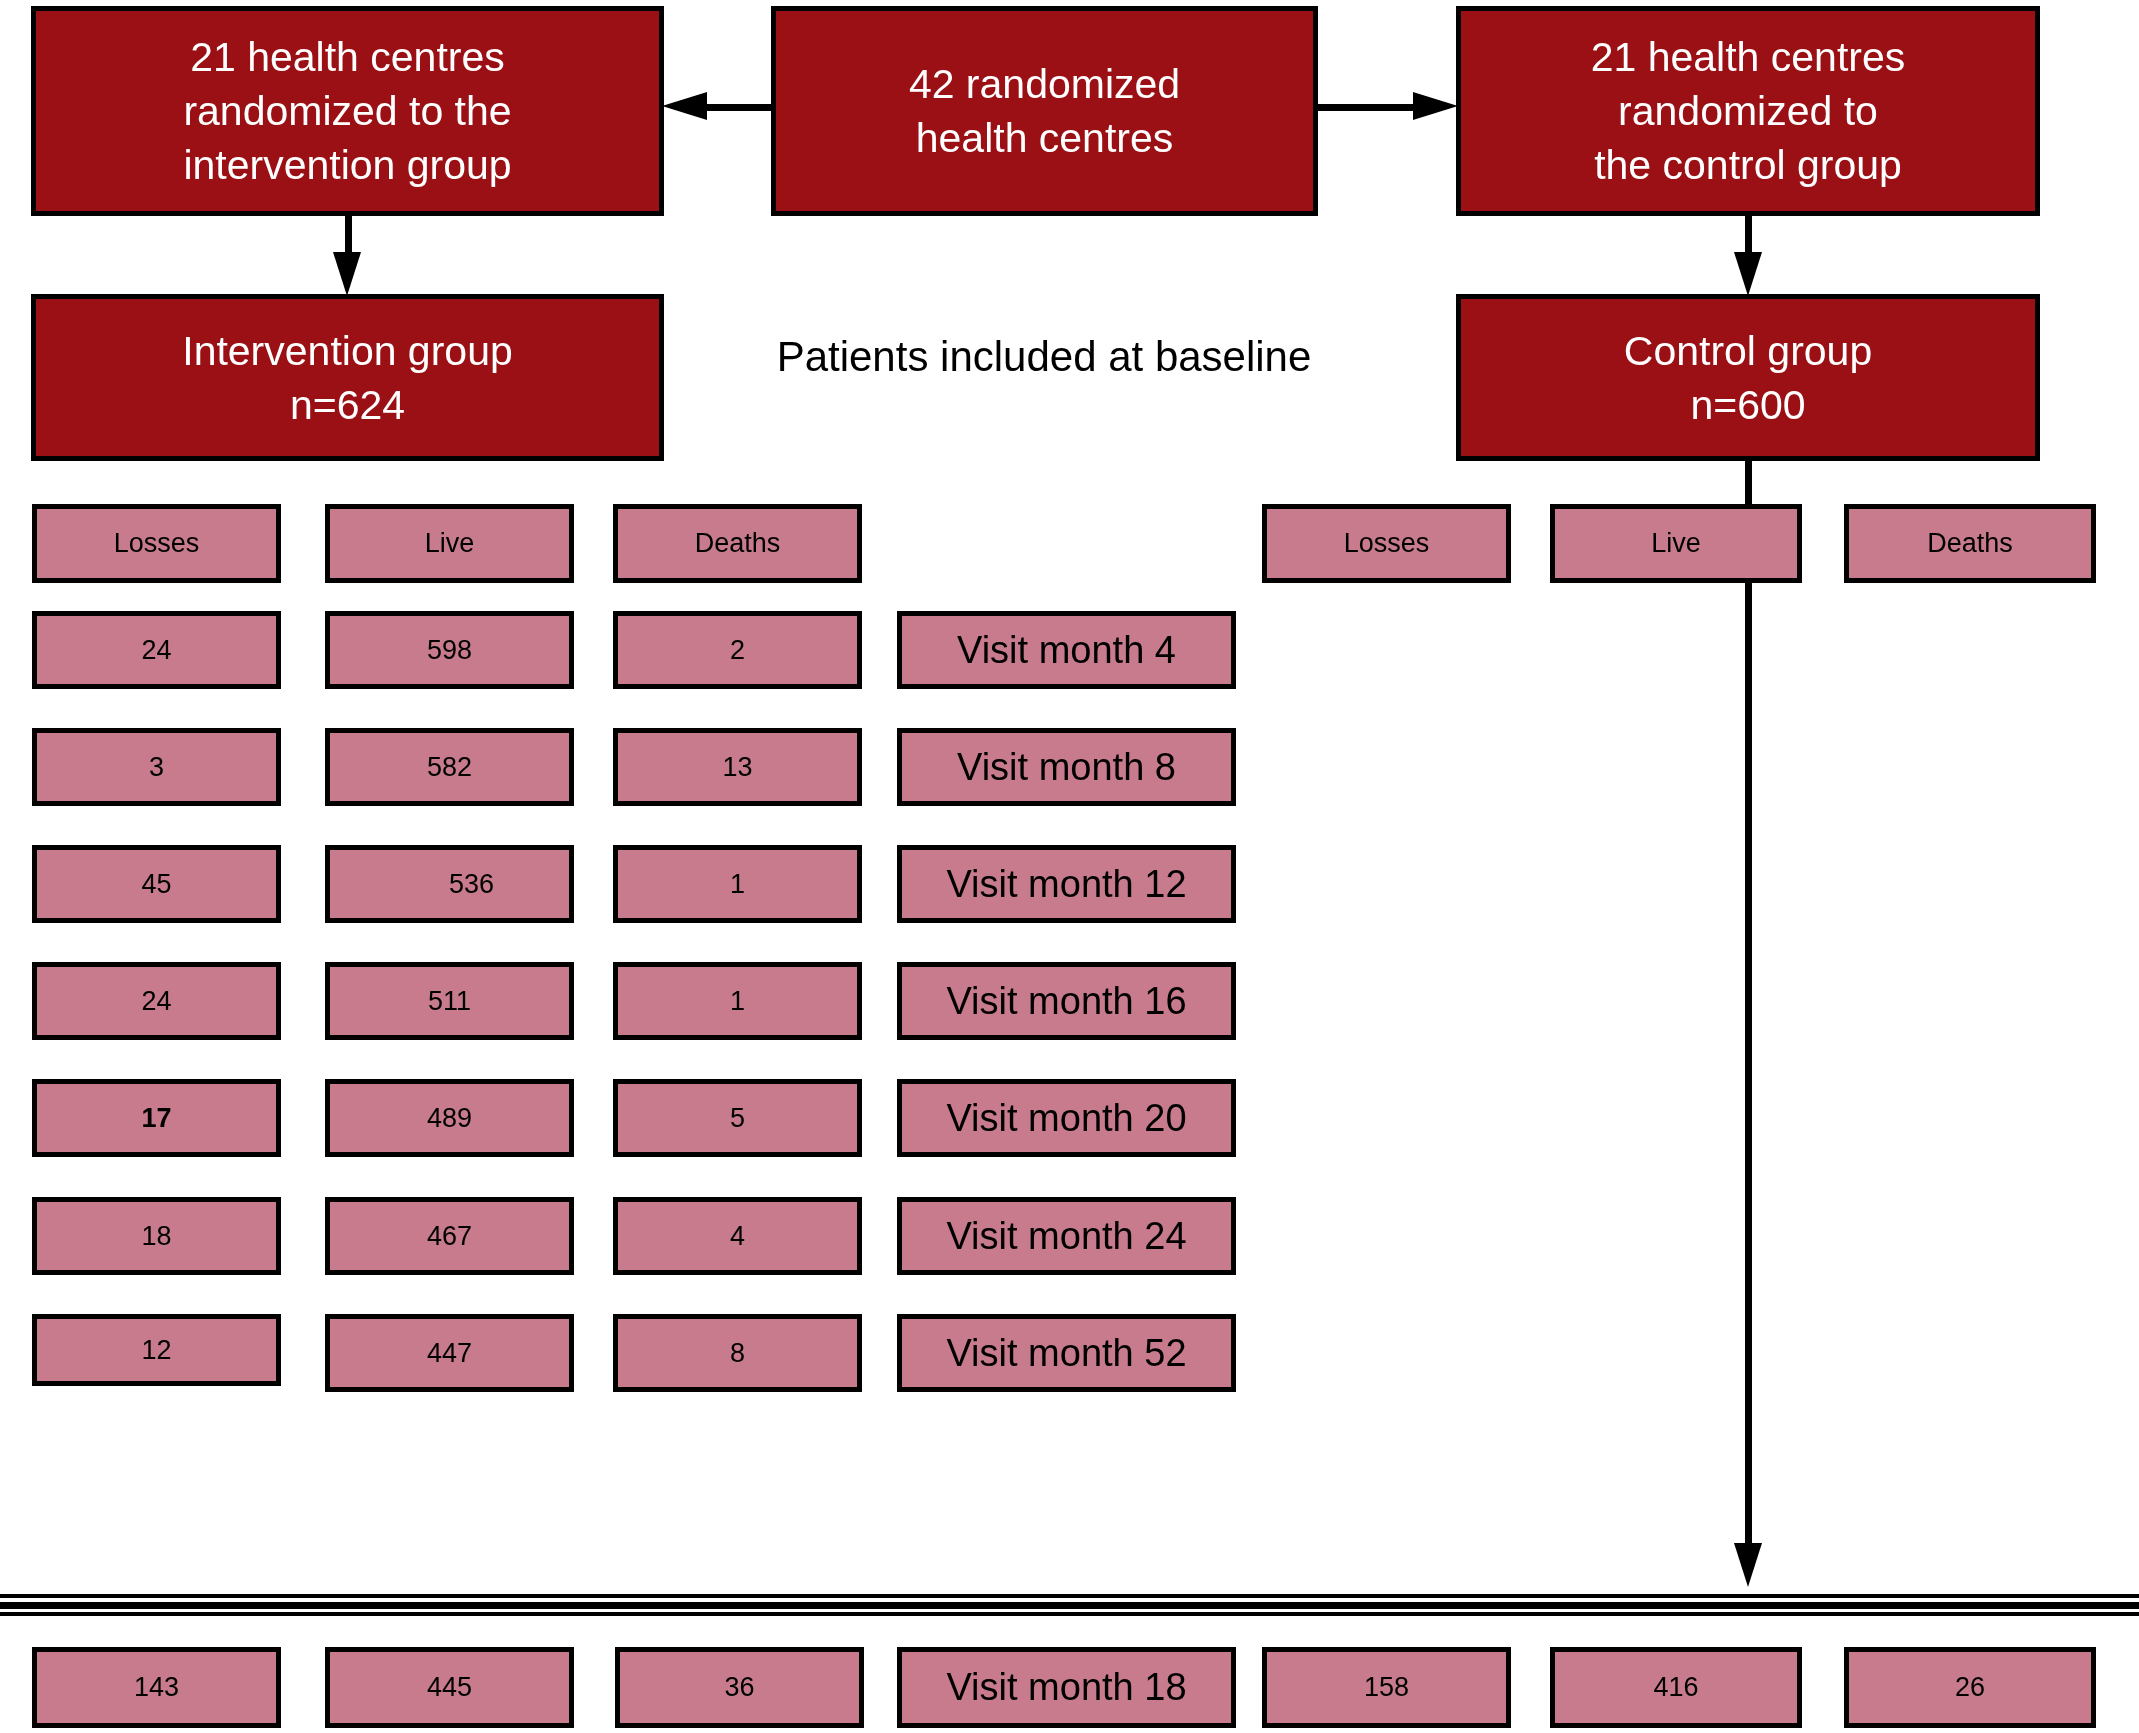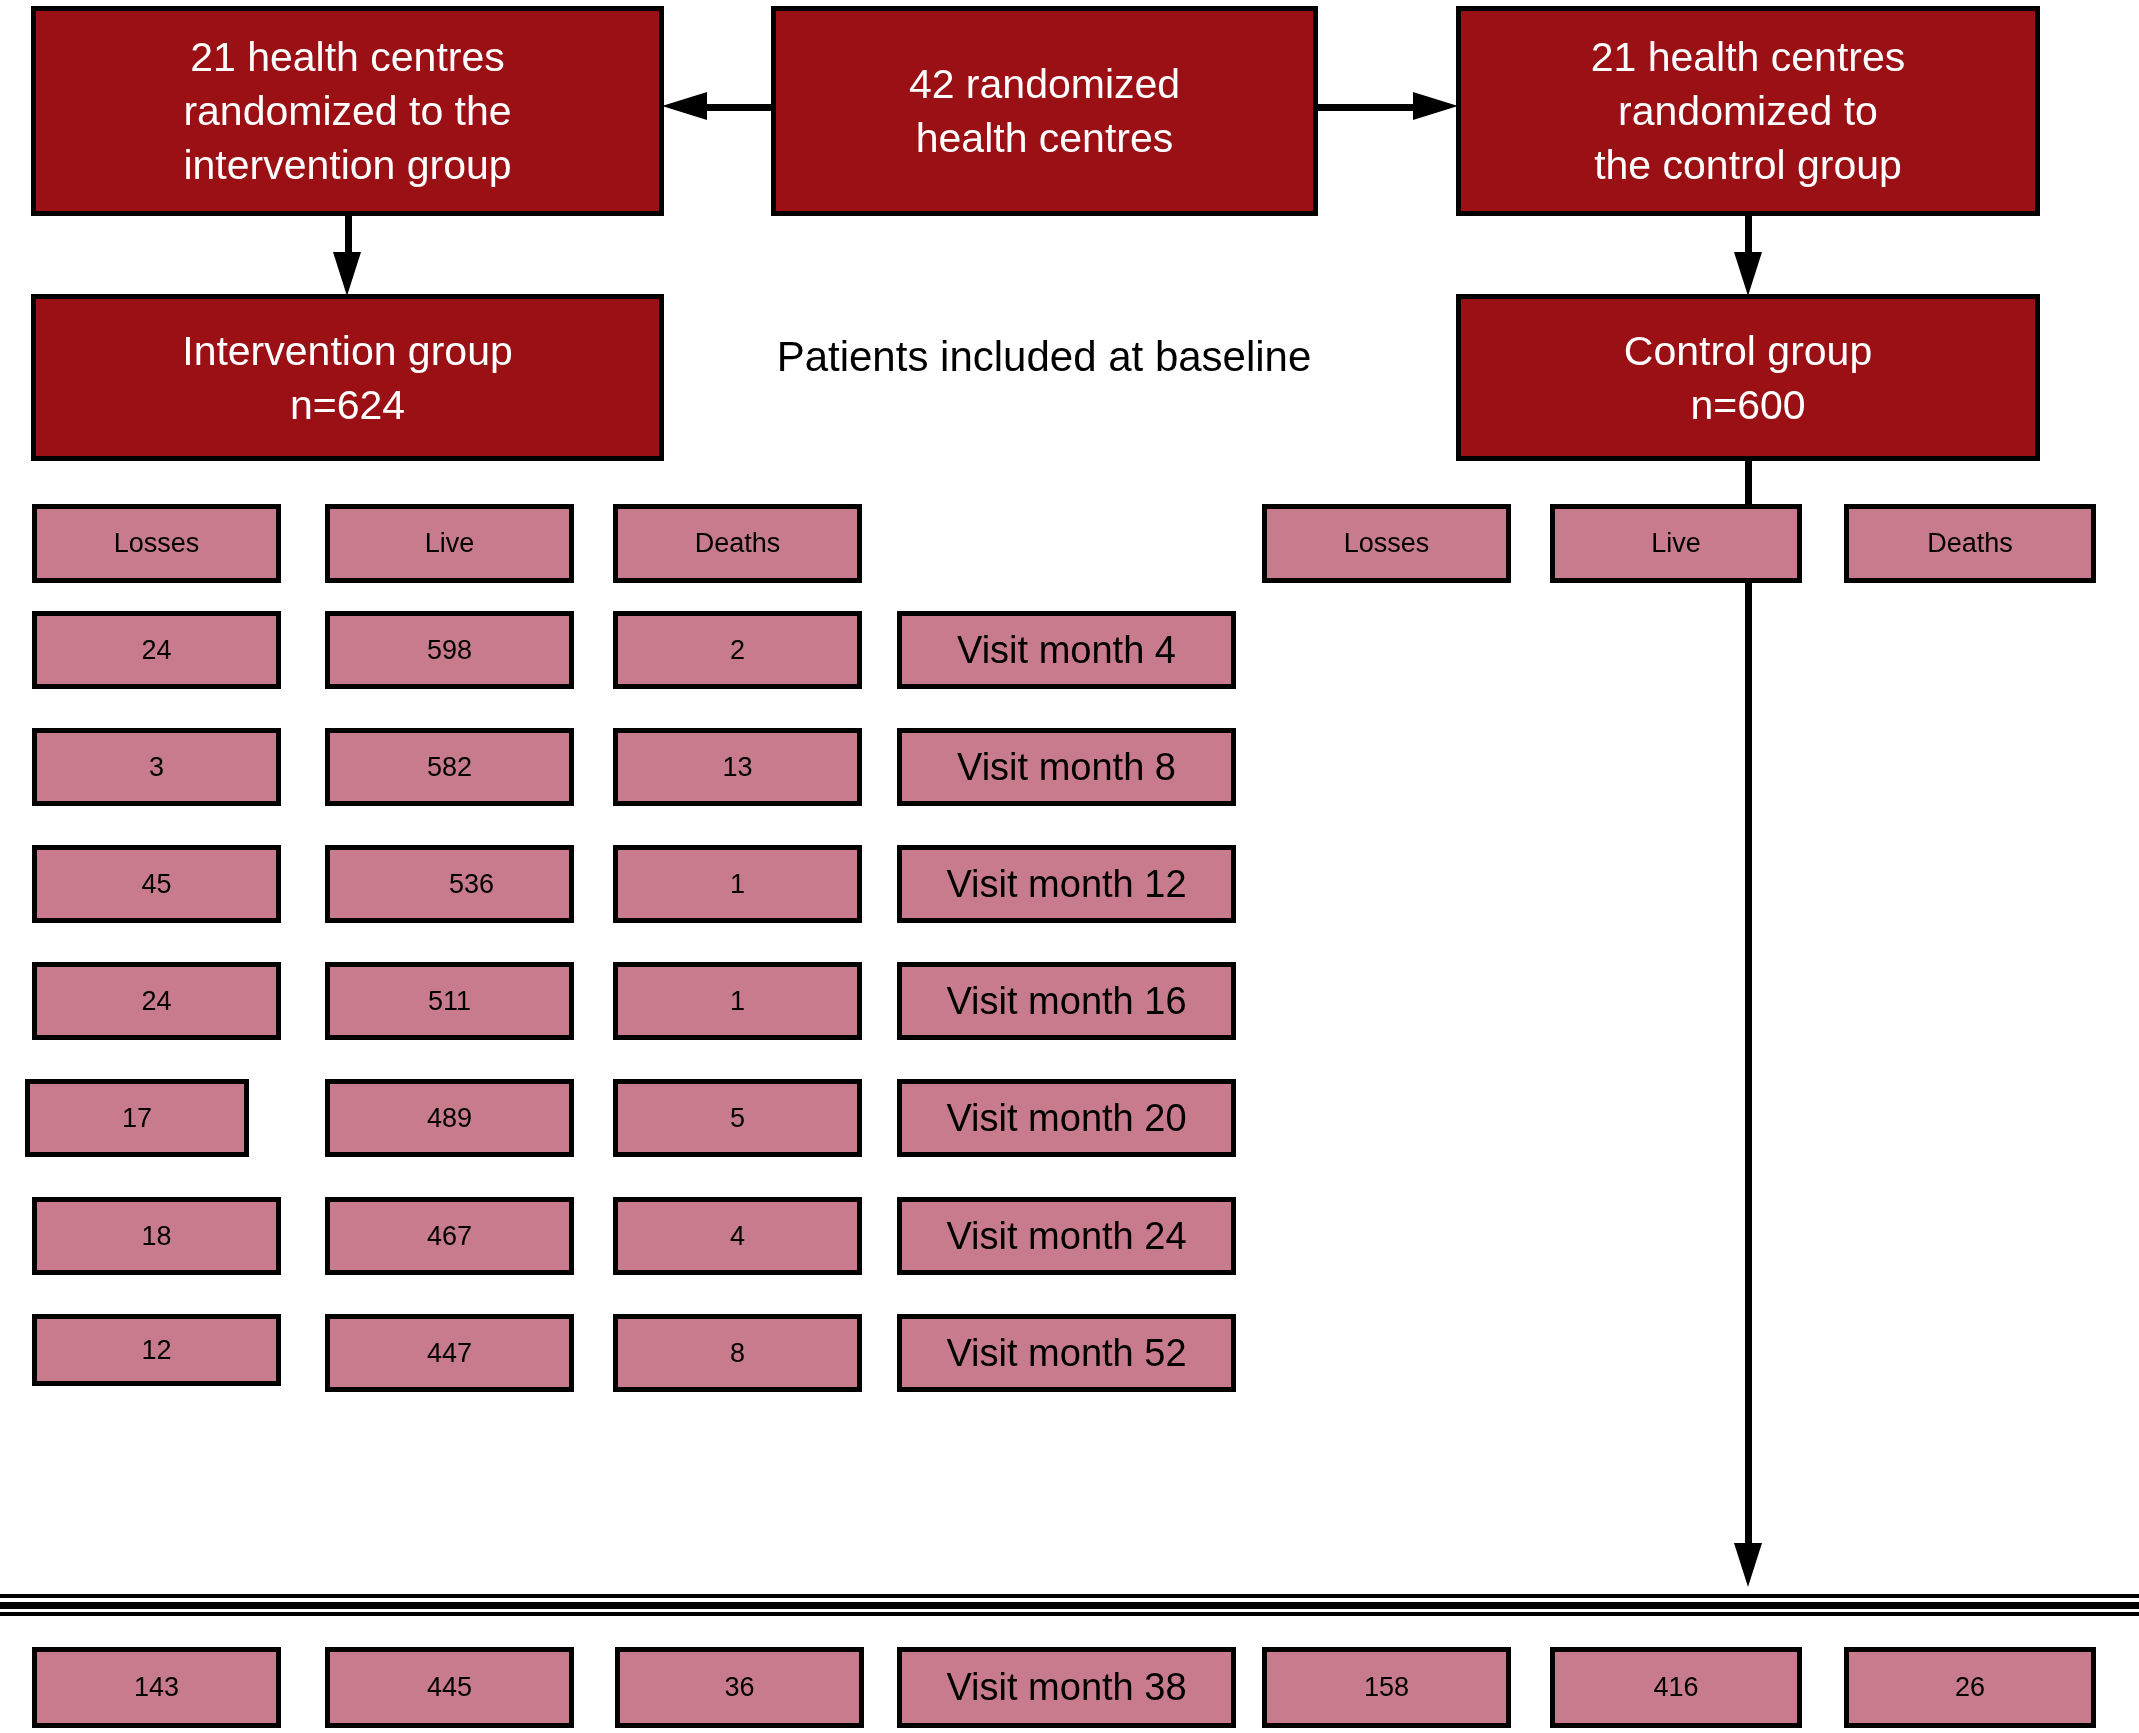--- a/index.html
+++ b/index.html
@@ -125,37 +125,37 @@
   <div class="box pink" style="left:32px;top:845px;width:249px;height:78px;">45</div>
   <div class="box pink" style="left:325px;top:845px;width:249px;height:78px;padding-left:44px;">536</div>
   <div class="box pink" style="left:613px;top:845px;width:249px;height:78px;">1</div>
   <div class="box pink visit" style="left:897px;top:845px;width:339px;height:78px;">Visit month 12</div>
 
   <div class="box pink" style="left:32px;top:962px;width:249px;height:78px;">24</div>
   <div class="box pink" style="left:325px;top:962px;width:249px;height:78px;">511</div>
   <div class="box pink" style="left:613px;top:962px;width:249px;height:78px;">1</div>
   <div class="box pink visit" style="left:897px;top:962px;width:339px;height:78px;">Visit month 16</div>
 
-  <div class="box pink" style="left:25px;top:1079px;width:224px;height:78px;">17</div>
+  <div class="box pink" style="left:32px;top:1079px;width:249px;height:78px;font-weight:bold;">17</div>
   <div class="box pink" style="left:325px;top:1079px;width:249px;height:78px;">489</div>
   <div class="box pink" style="left:613px;top:1079px;width:249px;height:78px;">5</div>
   <div class="box pink visit" style="left:897px;top:1079px;width:339px;height:78px;">Visit month 20</div>
 
   <div class="box pink" style="left:32px;top:1197px;width:249px;height:78px;">18</div>
   <div class="box pink" style="left:325px;top:1197px;width:249px;height:78px;text-align:center;">467</div>
   <div class="box pink" style="left:613px;top:1197px;width:249px;height:78px;">4</div>
   <div class="box pink visit" style="left:897px;top:1197px;width:339px;height:78px;">Visit month 24</div>
 
   <div class="box pink" style="left:32px;top:1314px;width:249px;height:72px;">12</div>
   <div class="box pink" style="left:325px;top:1314px;width:249px;height:78px;">447</div>
   <div class="box pink" style="left:613px;top:1314px;width:249px;height:78px;">8</div>
   <div class="box pink visit" style="left:897px;top:1314px;width:339px;height:78px;">Visit month 52</div>
 
   <div class="box pink" style="left:32px;top:1647px;width:249px;height:81px;">143</div>
   <div class="box pink" style="left:325px;top:1647px;width:249px;height:81px;">445</div>
   <div class="box pink" style="left:615px;top:1647px;width:249px;height:81px;">36</div>
-  <div class="box pink visit" style="left:897px;top:1647px;width:339px;height:81px;">Visit month 38</div>
+  <div class="box pink visit" style="left:897px;top:1647px;width:339px;height:81px;">Visit month 18</div>
   <div class="box pink" style="left:1262px;top:1647px;width:249px;height:81px;">158</div>
   <div class="box pink" style="left:1550px;top:1647px;width:252px;height:81px;">416</div>
   <div class="box pink" style="left:1844px;top:1647px;width:252px;height:81px;">26</div>
 
 </div>
 
 
 </body></html>

